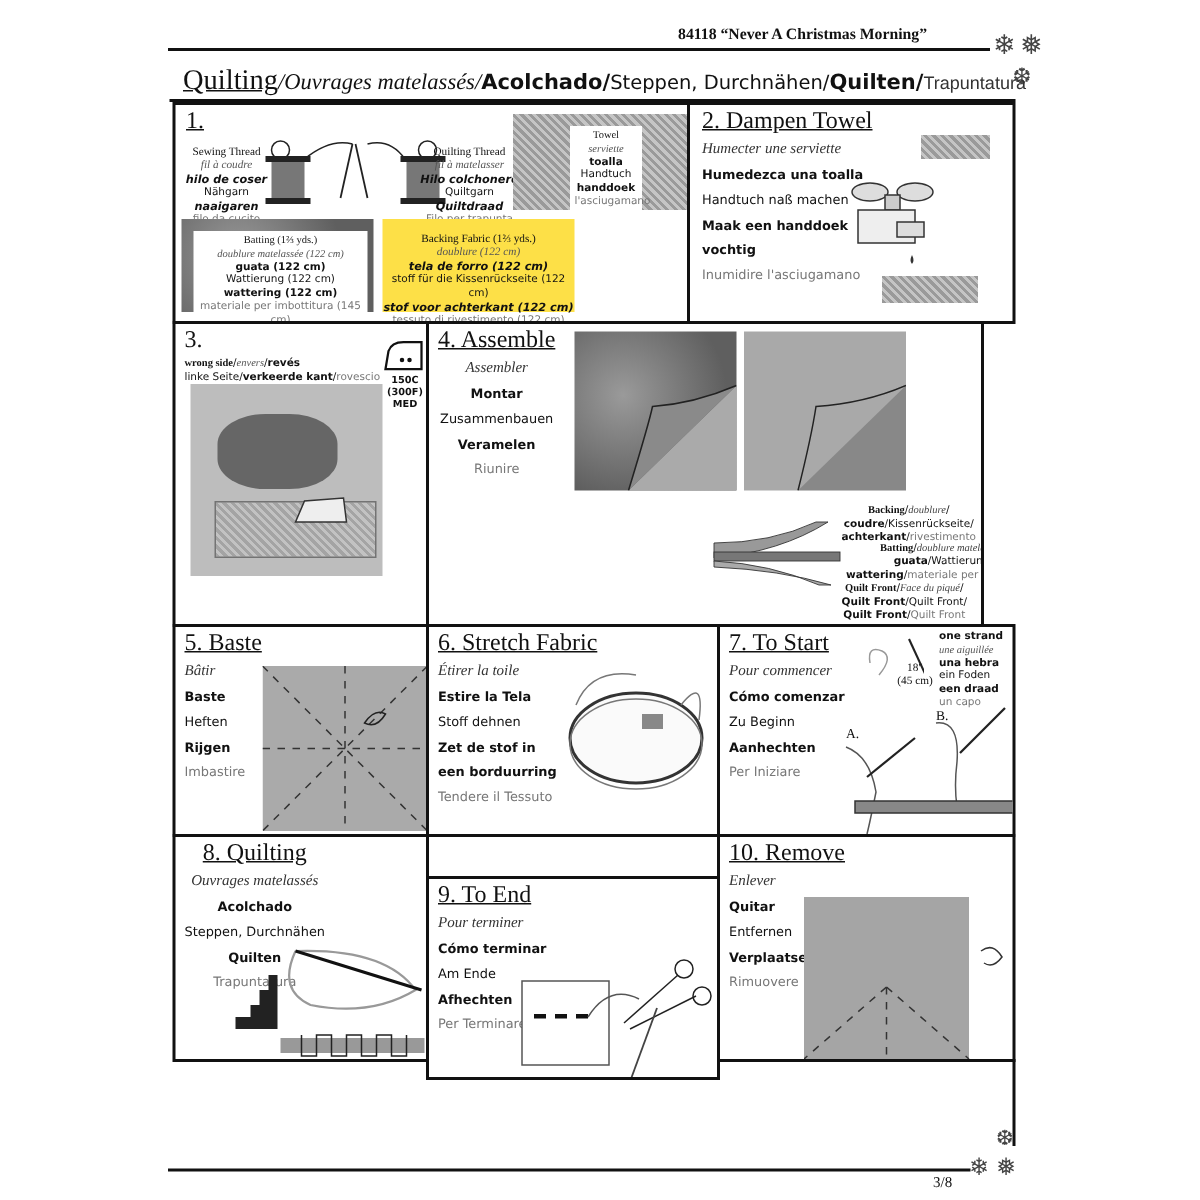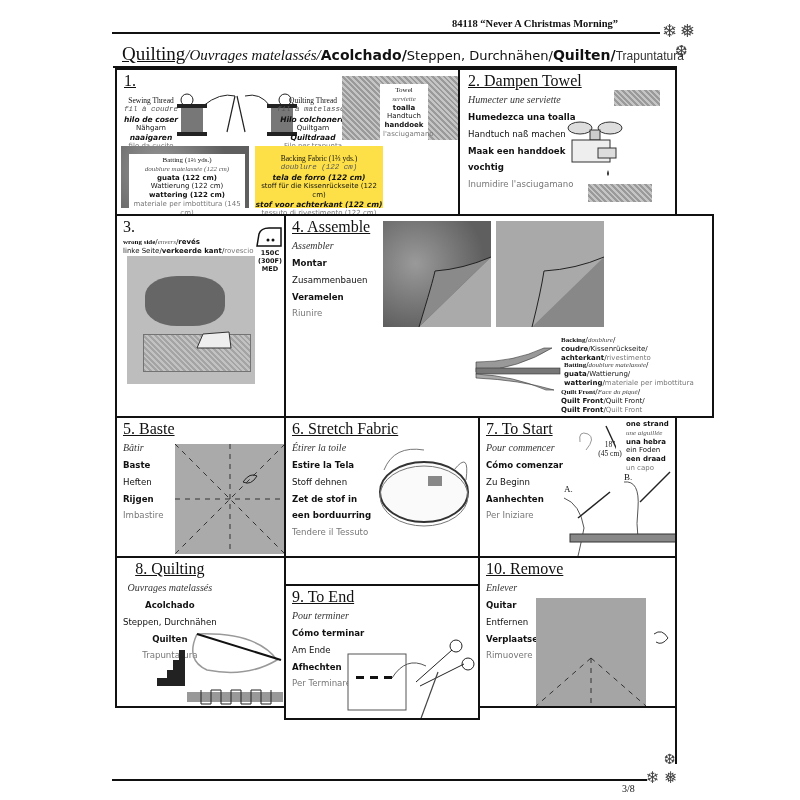--- a/index.html
+++ b/index.html
@@ -37,21 +37,21 @@
   .tex-dark { background: radial-gradient(circle at 30% 40%, #9a9a9a, #5f5f5f 70%); }
   .tex-light { background: #fde047; }
   .label-box { position: absolute; background: #fff; text-align: center; font-size: 7px; line-height: 1.25; padding: 2px 3px; }
   .label-box .s { font-family: "Liberation Serif", serif; }
   .label-box .i { font-family: "Liberation Serif", serif; font-style: italic; color: #555; }
   .label-box .b { font-weight: bold; }
   .label-box .g { color: #777; }
 
   .small-lbl { position: absolute; font-size: 7px; line-height: 1.25; text-align: center; }
   .small-lbl .s { font-family: "Liberation Serif", serif; font-size: 7.5px; }
-  .small-lbl .i { font-family: Liberation Mono, monospace; font-style: italic; color: #555; font-size: 7.5px; }
+  .small-lbl .i { font-family: Liberation Serif, serif; font-style: italic; color: #555; font-size: 7.5px; }
   .small-lbl .b { font-weight: bold; font-size: 7.5px; font-style: italic; }
   .small-lbl .g { color: #777; }
 
   .layer-lbl { position: absolute; font-size: 7px; line-height: 1.25; white-space: nowrap; }
   .layer-lbl .s { font-family: "Liberation Serif", serif; font-weight: bold; }
   .layer-lbl .i { font-family: "Liberation Serif", serif; font-style: italic; color: #444; }
   .layer-lbl .b { font-weight: bold; }
   .layer-lbl .g { color: #777; }
 </style>
 </head>
@@ -177,21 +177,21 @@
   </div>
   <div style="position:absolute;left:10px;top:40px;width:128px;height:128px;background:#bdbdbd;">
     <div style="position:absolute;left:18px;top:20px;width:80px;height:50px;border-radius:40%;background:#666;"></div>
     <div class="tex" style="position:absolute;left:16px;top:78px;width:108px;height:38px;opacity:.7;border:1px solid #555;"></div>
     <svg style="position:absolute;left:68px;top:72px;" width="40" height="24">
         <path d="M2 20 L8 6 L34 4 L36 20 Z" fill="#eee" stroke="#333"></path>
       </svg>
   </div>
 </div>
 
-<div class="cell" style="left:284px;top:214px;width:430px;height:204px;">
+<div class="cell" style="left:284px;top:214px;width:372px;height:204px;text-align:center;">
   <div style="position:absolute;left:6px;top:2px;">
     <div class="step-title">4. Assemble</div>
     <div class="ln fr">Assembler</div>
     <div class="ln es">Montar</div>
     <div class="ln de">Zusammenbauen</div>
     <div class="ln nl">Veramelen</div>
     <div class="ln it">Riunire</div>
   </div>
   <div class="tex-dark" style="position:absolute;left:97px;top:5px;width:108px;height:106px;">
     <svg width="108" height="106">

